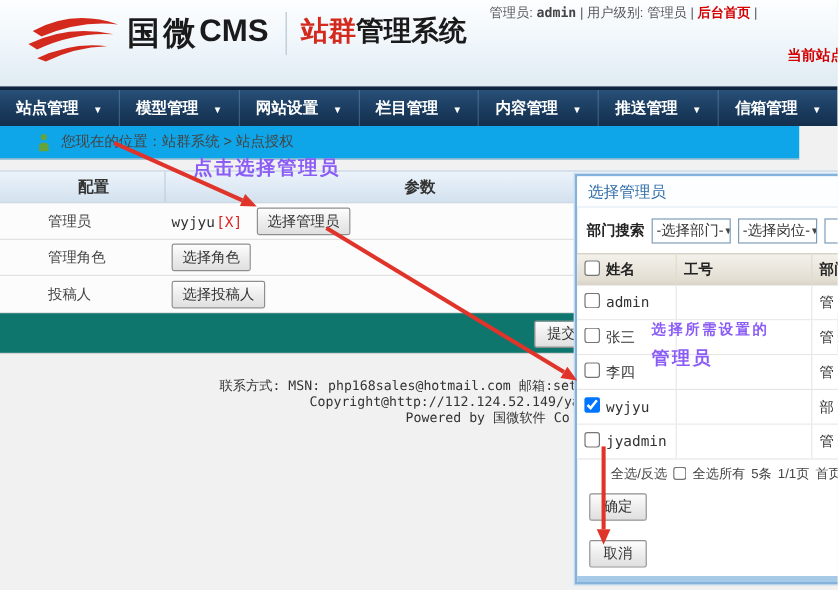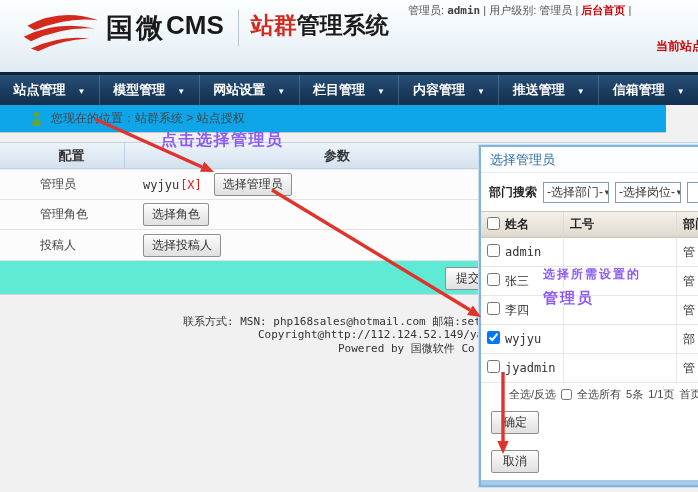--- a/index.html
+++ b/index.html
@@ -35,32 +35,32 @@
   
   .breadcrumb { position:absolute; left:0; top:105px; width:666px; height:28px; background:#0ea5e9;
                 border-bottom:1px solid #c9c9c9; display:flex; align-items:center; font-size:12px; color:#444; }
   .bc-icon { margin:0 8px 0 30px; width:13px; height:16px; }
 
   
   .cfg-header { position:absolute; left:0; top:142px; width:698px; height:27px; display:flex;
                 background:linear-gradient(180deg,#ecf3fa 0%,#d3e2ef 100%);
                 border-top:1px solid #c3d4e4; border-bottom:1px solid #c3d4e4; }
   .cfg-hcell { font-size:13px; font-weight:bold; color:#333; line-height:25px; text-align:center; }
-  .cfg-hcell.c1 { width:125px; border-right:1px solid #bccfe0;padding-left:19px; }
+  .cfg-hcell.c1 { width:138px; border-right:1px solid #bccfe0;padding-left:19px; }
   .cfg-hcell.c2 { width:424px; }
   .cfg-row { position:absolute; left:0; width:698px; background:#fcfcfc; border-bottom:1px solid #e2e2e2;
              display:flex; align-items:center; }
   .cfg-label { width:135px; padding-left:40px; font-size:12px; color:#444; }
   .cfg-value { display:flex; align-items:center; padding-left:8px; font-size:12px; }
   .mono-val { font-family:"DejaVu Sans Mono", monospace; color:#333; }
   .remove-link { color:#e02020; font-family:"DejaVu Sans Mono", monospace; cursor:pointer; margin-left:1px; }
   .btn { background:linear-gradient(180deg,#fdfdfd 0%,#ececec 55%,#e0e0e0 100%);
          border:1px solid #8f8f8f; border-radius:2px; font-size:12px; color:#333;
          padding:2px 8px; cursor:pointer; font-family:"Liberation Sans", sans-serif; }
-  .submit-bar { position:absolute; left:0; top:261px; width:698px; height:34px; background:#5eead4;
+  .submit-bar { position:absolute; left:0; top:261px; width:698px; height:34px; background:#0f766e;
                 border-bottom:1px solid #d4d4d4; }
   .submit-btn { position:absolute; left:445px; top:6px; padding:2px 10px; }
 
   
   .footer-line { position:absolute; font-size:11px; color:#333; white-space:nowrap;
                  font-family:"DejaVu Sans Mono", monospace; }
   .fl1 { left:183px; top:314px; }
   .fl2 { left:258px; top:328px; }
   .fl3 { left:338px; top:341px; }
 

